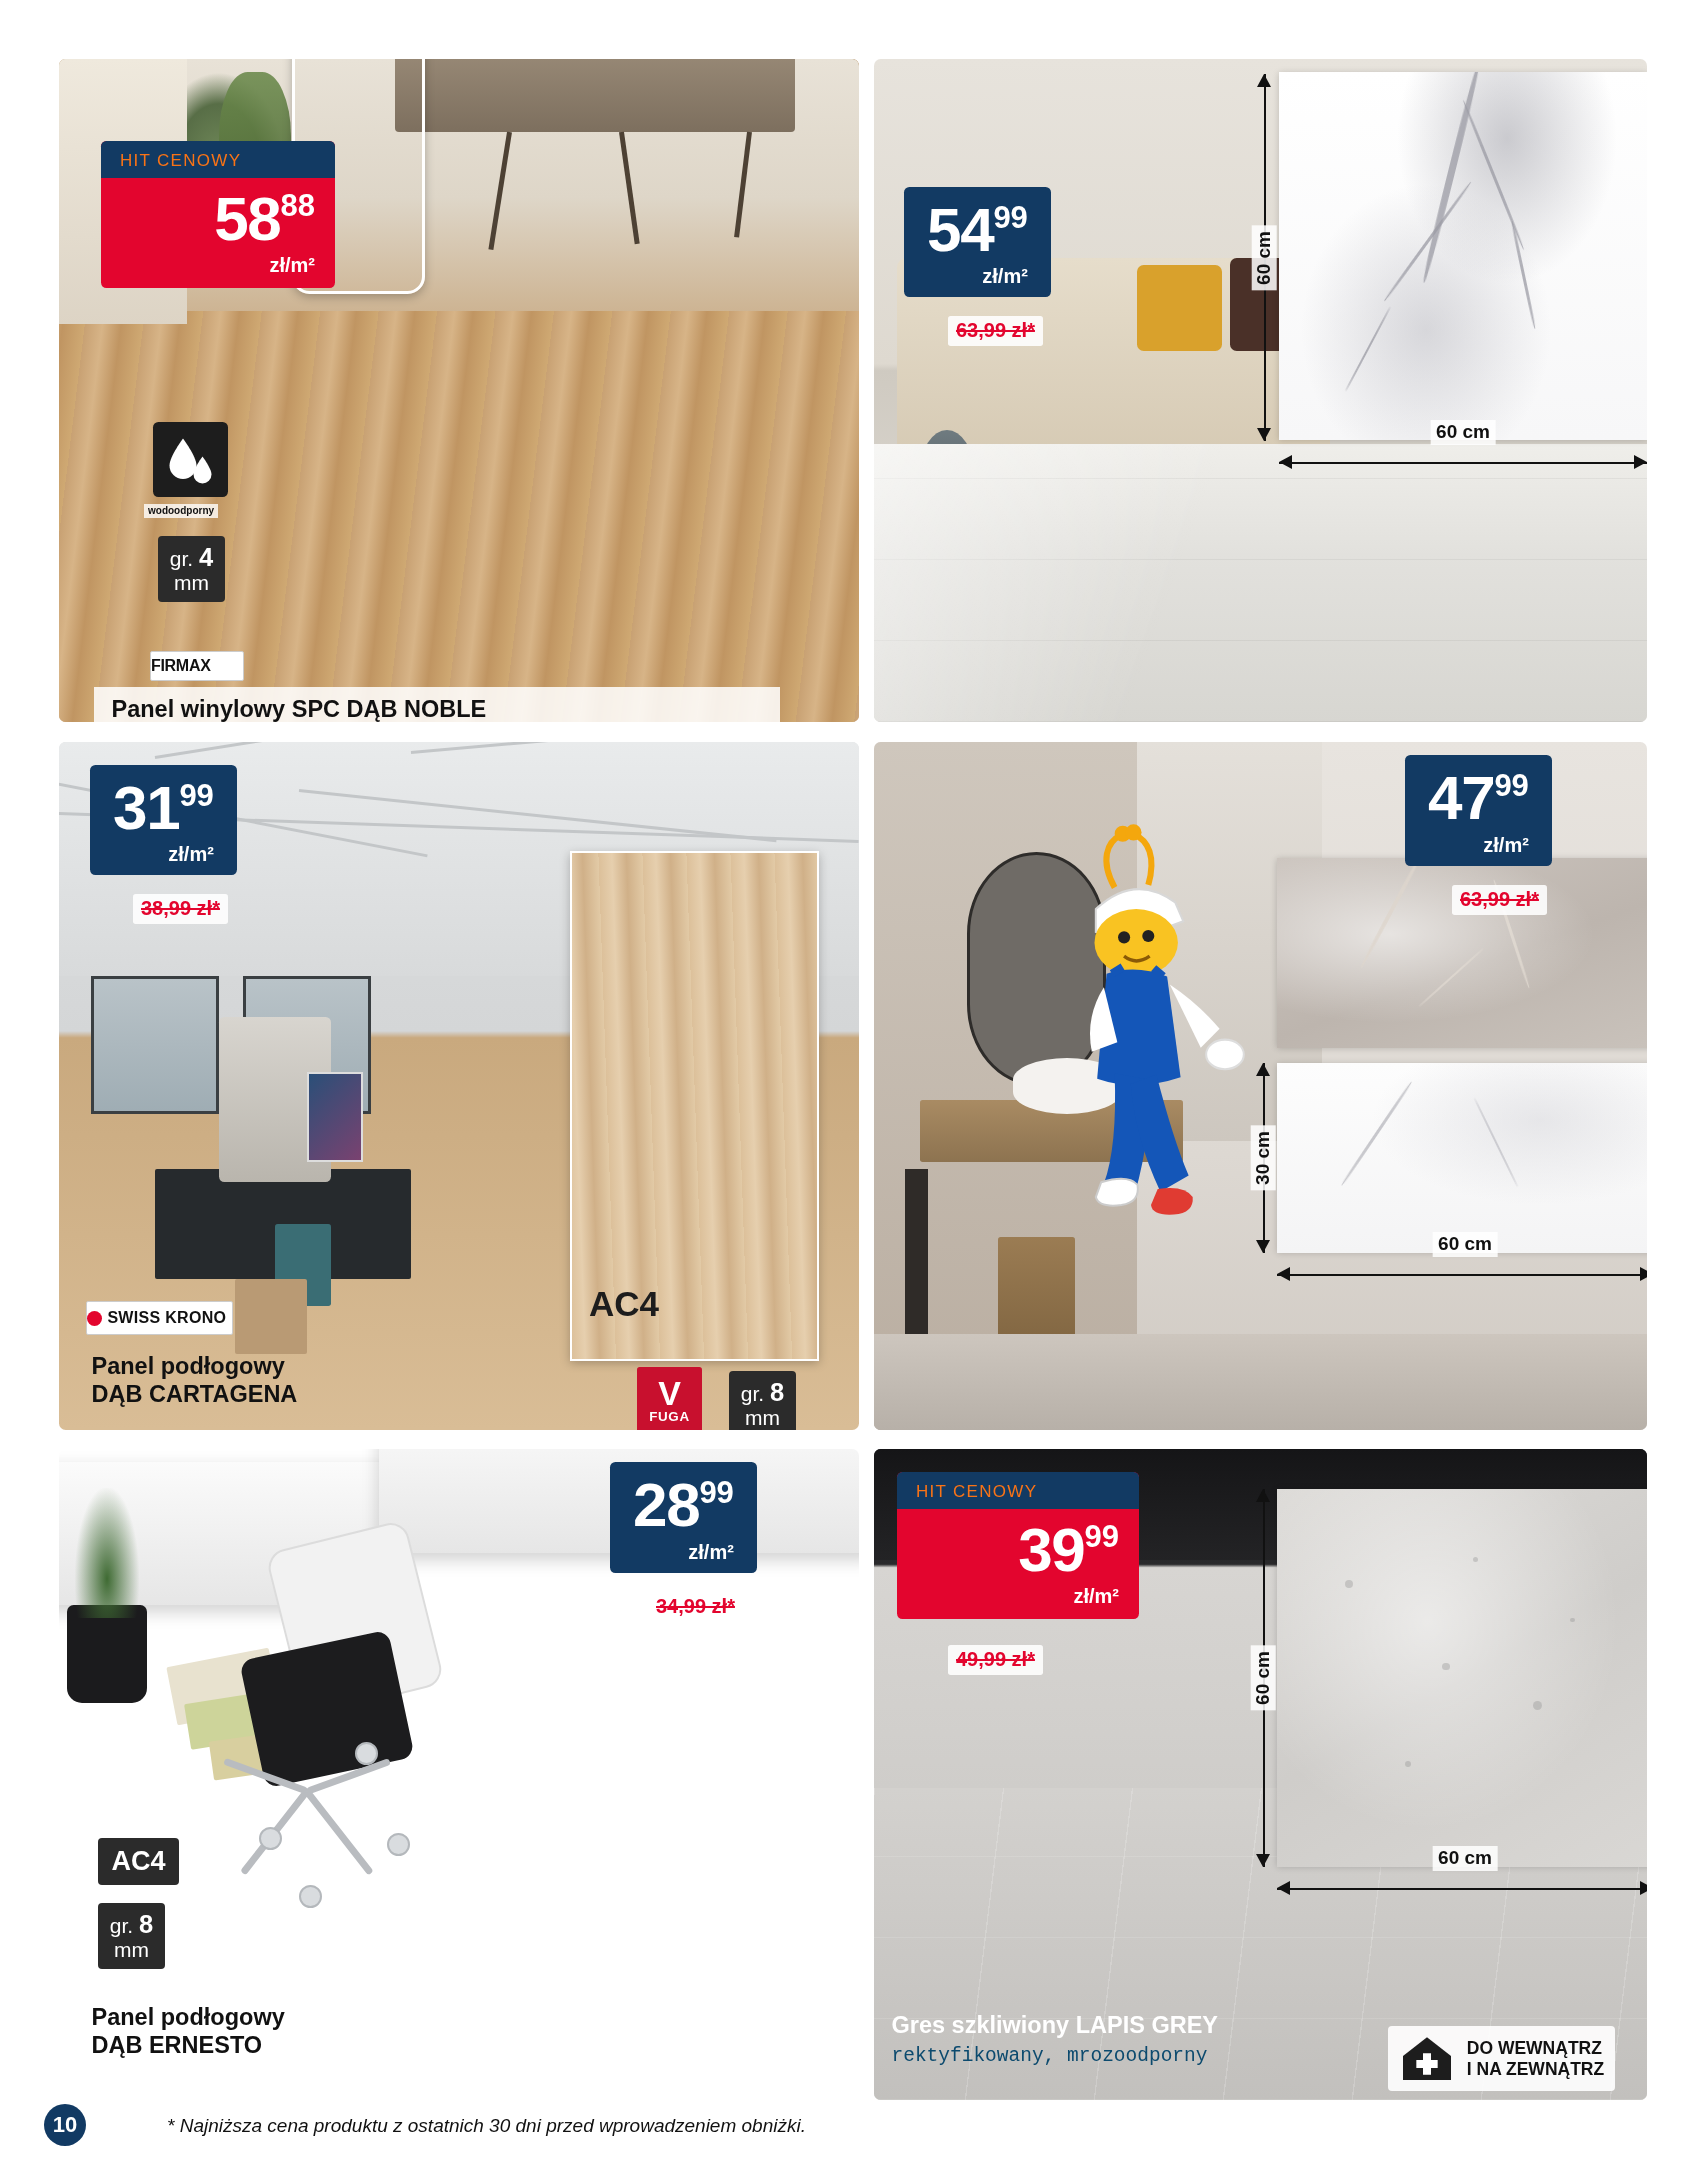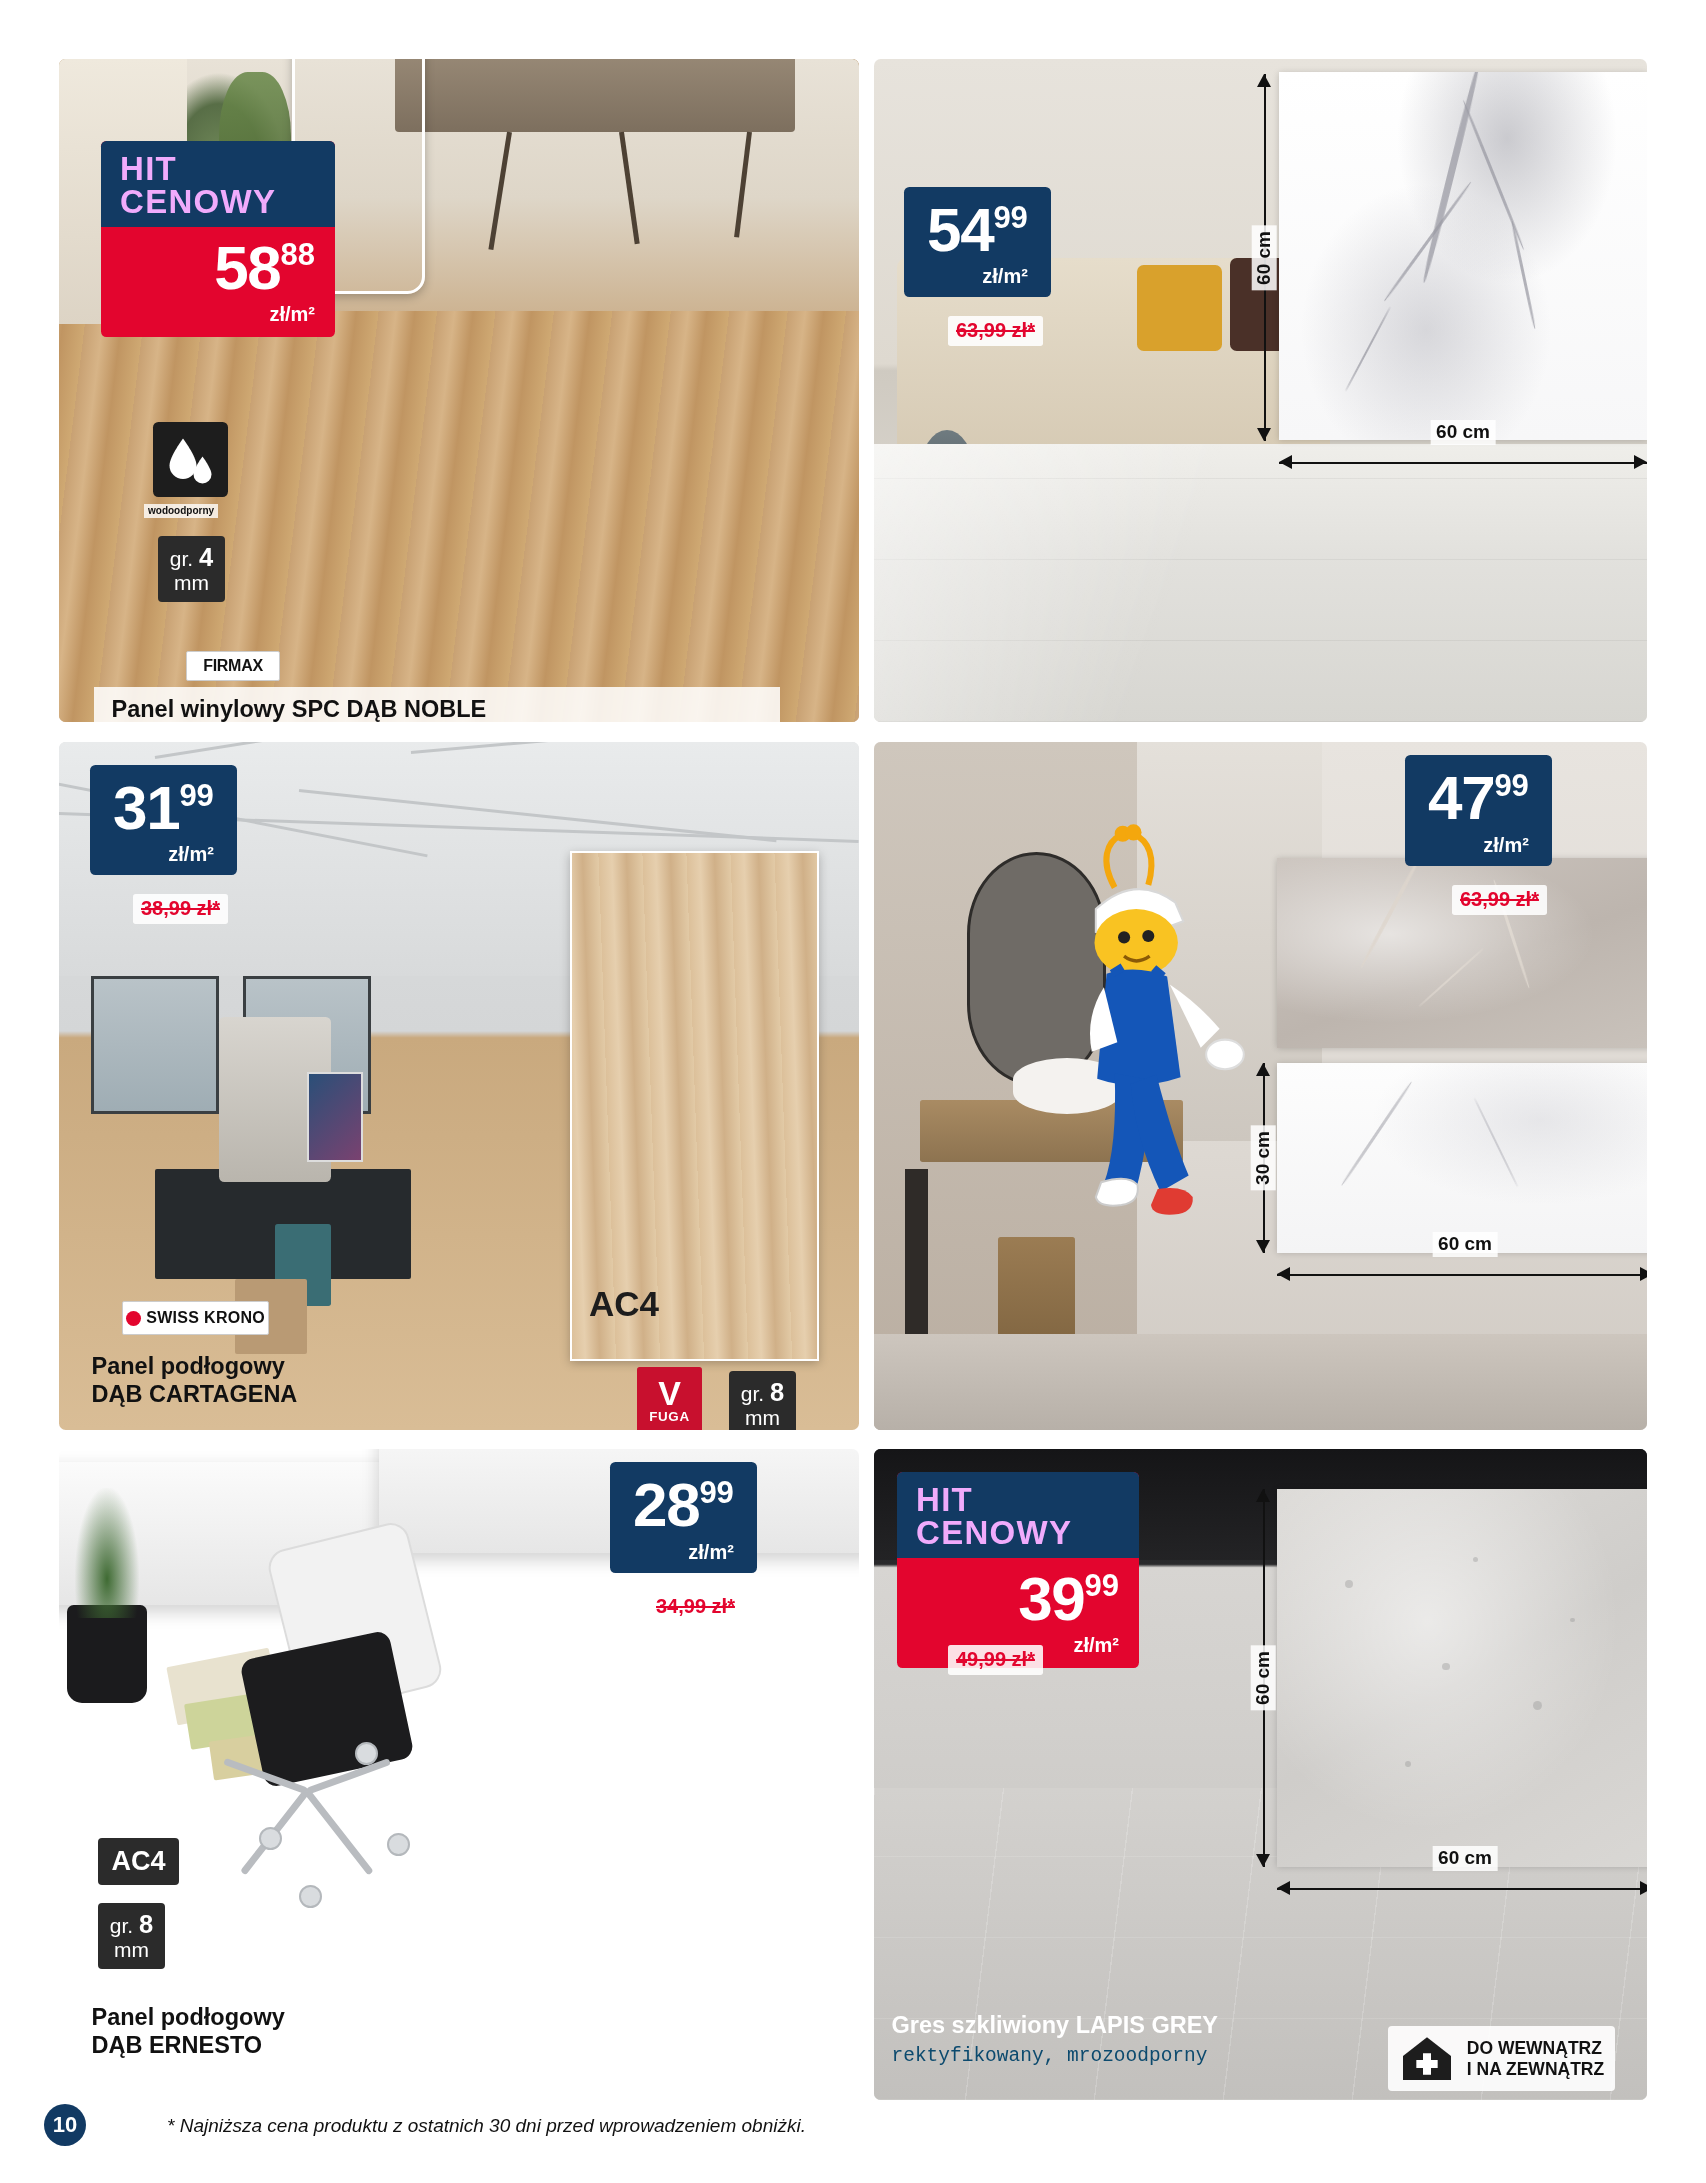--- a/index.html
+++ b/index.html
@@ -50,23 +50,23 @@
     margin-top: 2.7px;
   }
   .price-unit {
     font-size: 20px;
     font-weight: bold;
     margin-top: 5.4px;
     text-align: right;
   }
   .hit-label {
     background: #123a63;
-    color: #f0abfc;
-    font-size: 33px;
-    font-weight: bold;
+    color: #f97316;
+    font-size: 17px;
+    font-weight: normal;
     letter-spacing: 1.3px;
     padding: 10.8px 19px 9.4px 19px;
     border-radius: 5.4px 5.4px 0 0;
     display: block;
     text-align: left;
   }
   .old-price {
     font-size: 20px;
     color: #e3052e;
     font-weight: bold;
@@ -143,24 +143,22 @@
     padding: 1.3px 4px;
   }
 
   
   .logo-box {
     position: absolute;
     background: #fff;
     border: 0.7px solid #ccc;
     display: flex;
     align-items: center;
-    justify-content: center;
     font-weight: bold;
     border-radius: 2px;
-    margin-left: 36px;
   }
   .logo-firmax { font-size: 16px; letter-spacing: -0.3px; color: #111; }
   .logo-swiss  { font-size: 16px; color: #111; letter-spacing: 0.3px; }
   .swiss-dot {
     display: inline-block; width: 15px; height: 15px;
     background: #e3052e; border-radius: 50%; margin-right: 5.4px;
     vertical-align: -2px;
   }
   .logo-vfuga {
     position: absolute;

